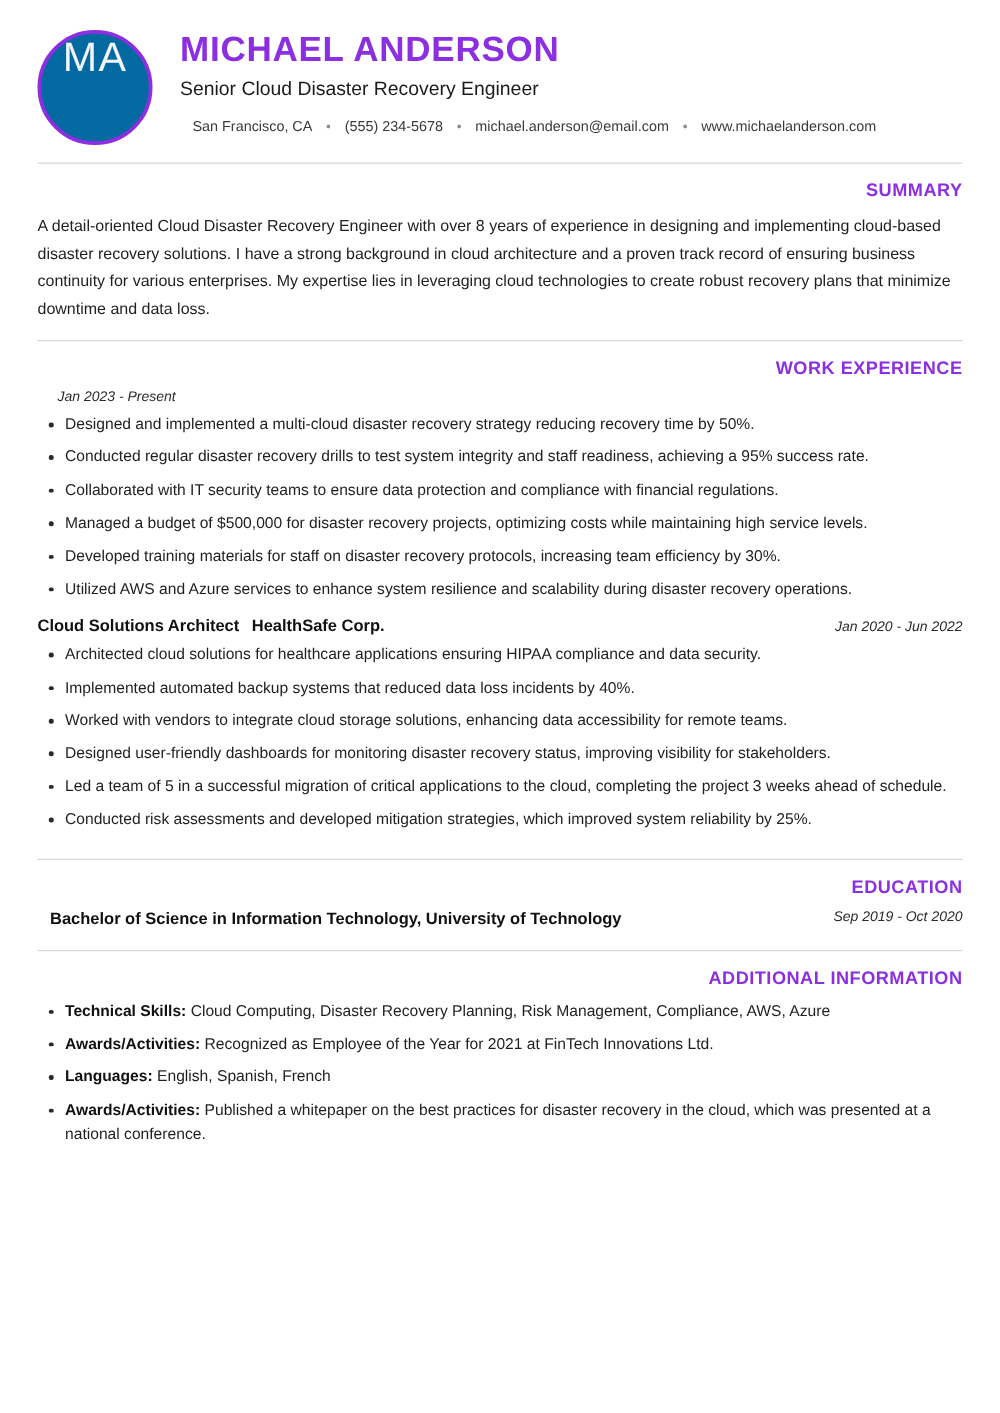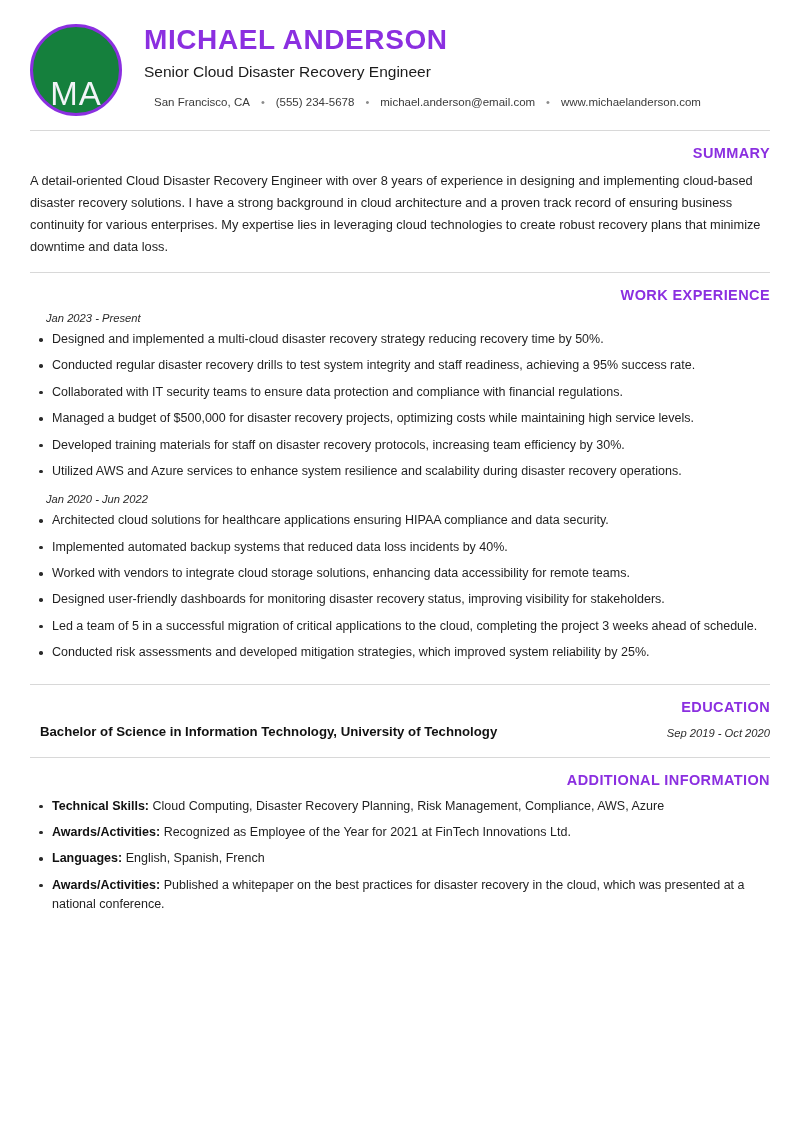--- a/index.html
+++ b/index.html
@@ -28,24 +28,24 @@
   .header {
     display: flex;
     align-items: flex-start;
     padding: 20px 0 14px 0;
   }
   .avatar {
     width: 92px;
     height: 92px;
     min-width: 92px;
     border-radius: 50%;
-    background: #15803d;
+    background: #0369a1;
     border: 3px solid #8b2fe0;
     display: flex;
-    align-items: flex-end;
+    align-items: flex-start;
     justify-content: center;
     margin-top: 4px;
   }
   .avatar-initials {
     color: #f2f4f8;
     font-size: 33px;
     font-weight: 400;
     letter-spacing: 1px;
     font-family: "Liberation Sans", sans-serif;
   }
@@ -154,21 +154,21 @@
     top: 8px;
     width: 3.5px;
     height: 3.5px;
     border-radius: 50%;
     background: #2a2a2a;
   }
 
   
   .edu-row {
     display: flex;
-    align-items: flex-end;
+    align-items: center;
     justify-content: space-between;
     margin-bottom: 4px;
     padding-left: 10px;
   }
   .edu-title {
     font-size: 13.2px;
     font-weight: bold;
     color: #111111;
   }
   .edu-date {
@@ -231,20 +231,23 @@
         <li>Conducted regular disaster recovery drills to test system integrity and staff readiness, achieving a 95% success rate.</li>
         <li>Collaborated with IT security teams to ensure data protection and compliance with financial regulations.</li>
         <li>Managed a budget of $500,000 for disaster recovery projects, optimizing costs while maintaining high service levels.</li>
         <li>Developed training materials for staff on disaster recovery protocols, increasing team efficiency by 30%.</li>
         <li>Utilized AWS and Azure services to enhance system resilience and scalability during disaster recovery operations.</li>
       </ul>
     </div>
 
     <div class="job">
       <div class="job-head">
+        <div class="job-head-left">
+          <span>Cloud Solutions Architect</span><span class="job-company">HealthSafe Corp.</span>
+        </div>
         <div class="job-date">Jan 2020 - Jun 2022</div>
       </div>
       <ul class="bullets">
         <li>Architected cloud solutions for healthcare applications ensuring HIPAA compliance and data security.</li>
         <li>Implemented automated backup systems that reduced data loss incidents by 40%.</li>
         <li>Worked with vendors to integrate cloud storage solutions, enhancing data accessibility for remote teams.</li>
         <li>Designed user-friendly dashboards for monitoring disaster recovery status, improving visibility for stakeholders.</li>
         <li>Led a team of 5 in a successful migration of critical applications to the cloud, completing the project 3 weeks ahead of schedule.</li>
         <li>Conducted risk assessments and developed mitigation strategies, which improved system reliability by 25%.</li>
       </ul>

